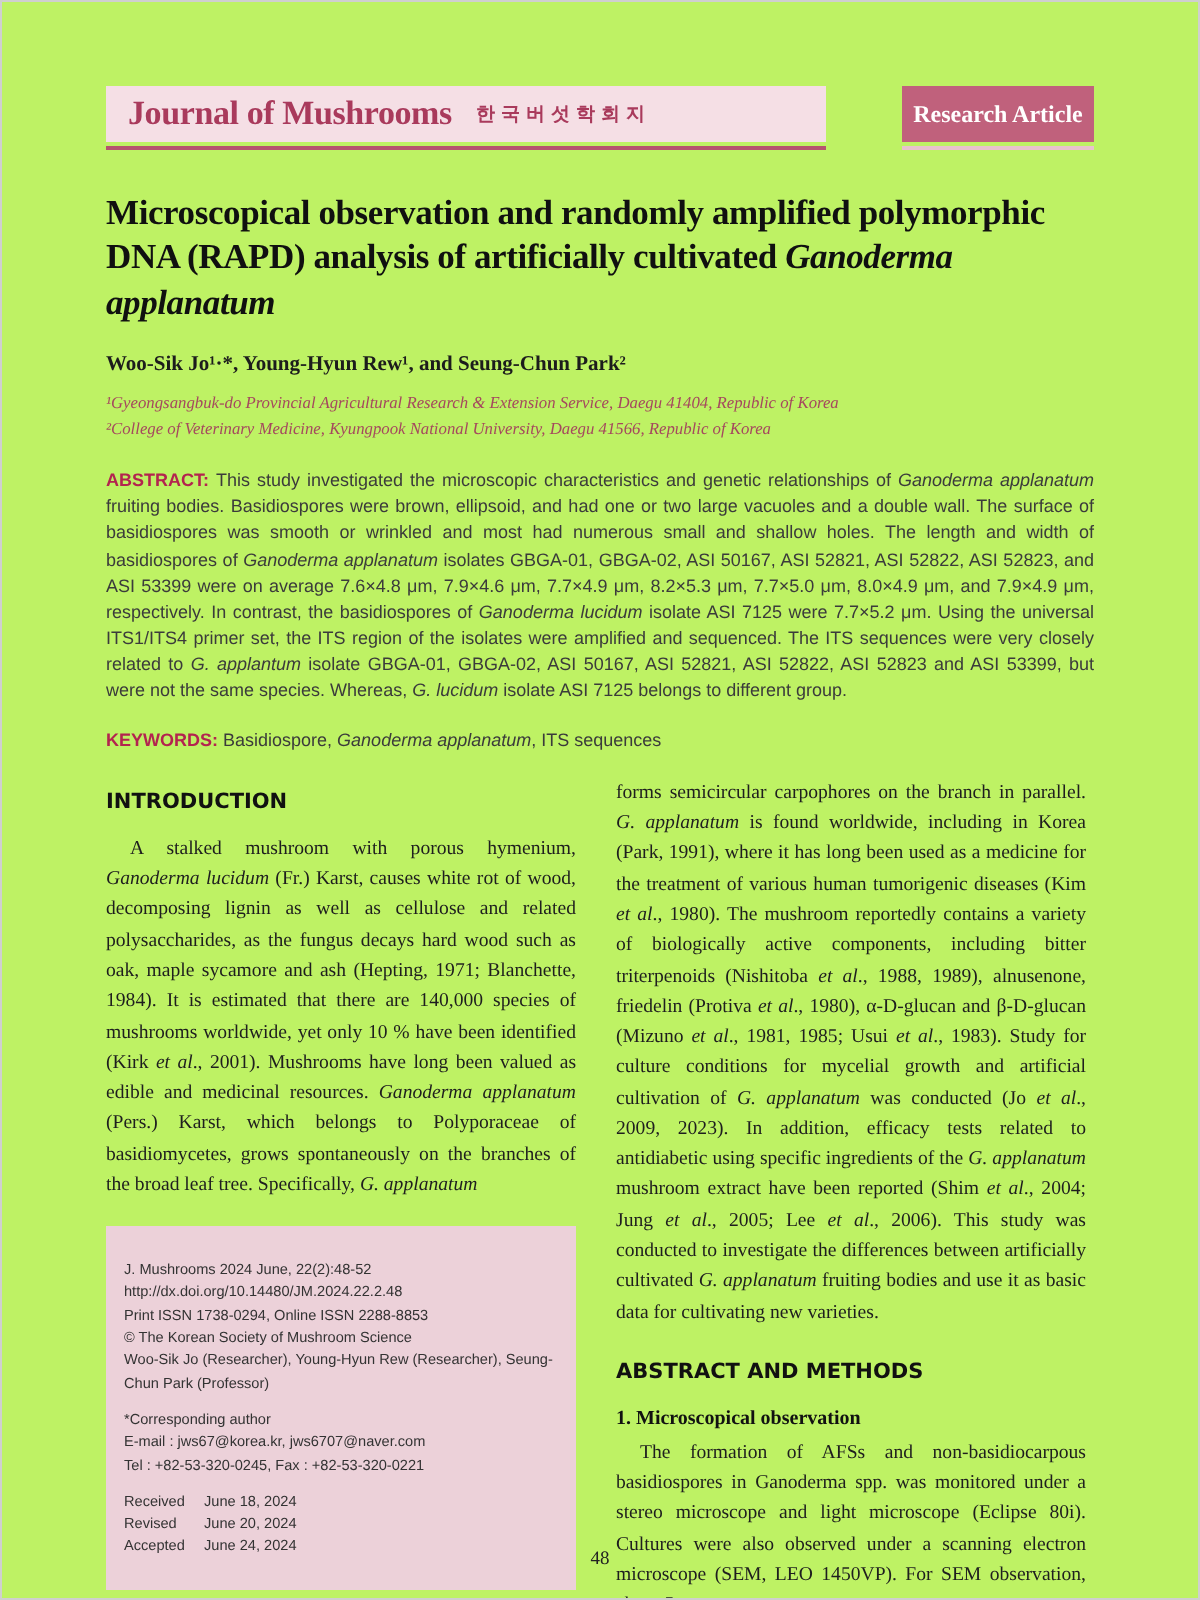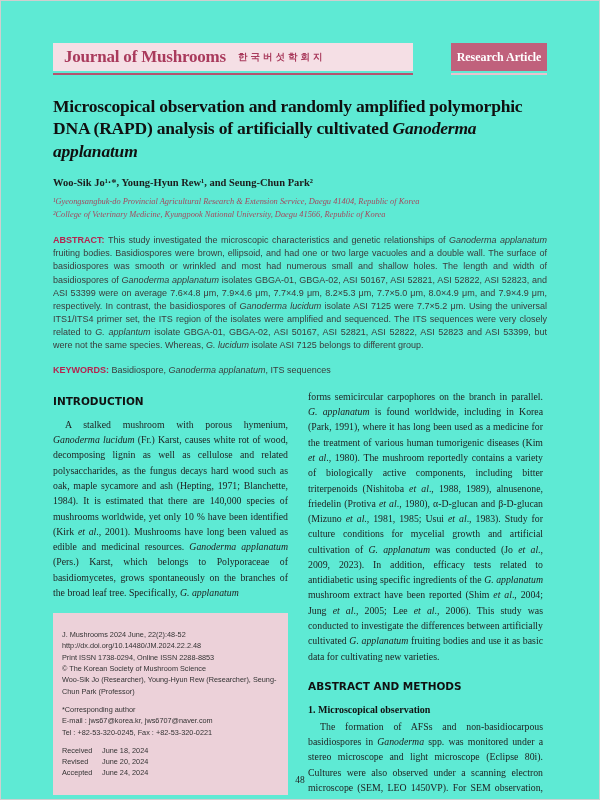--- a/index.html
+++ b/index.html
@@ -1,17 +1,17 @@
 <!DOCTYPE html>
 <html><head>
 <meta charset="utf-8">
 <style>
   html,body{margin:0;padding:0;background:#e8e8e8;}
   .page{
-    position:relative;width:598px;height:798px;background:#5eead4;
+    position:relative;width:598px;height:798px;background:#bef264;
     border:1px solid #cfcfcf;overflow:hidden;
     font-family:"Liberation Serif",serif;color:#222;
   }
   .inner{padding:42px 52px 0 52px;}
   
   .header{display:flex;gap:12px;align-items:flex-start;}
   .band-wrap{flex:1;}
   .band{background:#f5dfe5;height:28px;display:flex;align-items:center;padding:0 11px;}
   .band-title{font-weight:bold;font-size:17px;color:#a93a5c;letter-spacing:-0.2px;}
   .band-kr{font-size:9.5px;font-weight:bold;color:#a93a5c;letter-spacing:3px;margin-left:12px;font-family:"DejaVu Sans",sans-serif;}
@@ -119,20 +119,20 @@
           </div>
         </div>
 
         <div class="oa-box">This is an Open-Access article distributed under the terms of the Creative Commons Attribution Non-Commercial License (http://creativecommons.org/licenses/by-nc/3.0) which permits unrestricted non-commercial use, distribution, and reproduction in any medium, provided the original work is properly cited.</div>
       </div>
 
       <div class="col">
         <div class="body-par"><span>forms semicircular carpophores on the branch in parallel. </span><span style="font-style: italic;">G. applanatum</span><span> is found worldwide, including in Korea (Park, 1991), where it has long been used as a medicine for the treatment of various human tumorigenic diseases (Kim </span><span style="font-style: italic;">et al</span><span>., 1980). The mushroom reportedly contains a variety of biologically active components, including bitter triterpenoids (Nishitoba </span><span style="font-style: italic;">et al</span><span>., 1988, 1989), alnusenone, friedelin (Protiva </span><span style="font-style: italic;">et al</span><span>., 1980), α-D-glucan and β-D-glucan (Mizuno </span><span style="font-style: italic;">et al</span><span>., 1981, 1985; Usui </span><span style="font-style: italic;">et al</span><span>., 1983). Study for culture conditions for mycelial growth and artificial cultivation of </span><span style="font-style: italic;">G. applanatum</span><span> was conducted (Jo </span><span style="font-style: italic;">et al</span><span>., 2009, 2023). In addition, efficacy tests related to antidiabetic using specific ingredients of the </span><span style="font-style: italic;">G. applanatum</span><span> mushroom extract have been reported (Shim </span><span style="font-style: italic;">et al</span><span>., 2004; Jung </span><span style="font-style: italic;">et al</span><span>., 2005; Lee </span><span style="font-style: italic;">et al</span><span>., 2006). This study was conducted to investigate the differences between artificially cultivated </span><span style="font-style: italic;">G. applanatum</span><span> fruiting bodies and use it as basic data for cultivating new varieties.</span></div>
         <div class="sec-head" style="margin-top:16px;">ABSTRACT AND METHODS</div>
         <div class="sub-head">1. Microscopical observation</div>
-        <div class="body-par indent"><span>The formation of AFSs and non-basidiocarpous basidiospores in </span><span style="font-style: italic;">Ganoderma</span><span> spp. was monitored under a stereo microscope and light microscope (Eclipse 80i). Cultures were also observed under a scanning electron microscope (SEM, LEO 1450VP). For SEM observation, about 5 mm</span></div>
+        <div class="body-par indent"><span>The formation of AFSs and non-basidiocarpous basidiospores in </span><span style="">Ganoderma</span><span> spp. was monitored under a stereo microscope and light microscope (Eclipse 80i). Cultures were also observed under a scanning electron microscope (SEM, LEO 1450VP). For SEM observation, about 5 mm</span></div>
       </div>
 
     </div>
   </div>
 
   <div class="page-num">48</div>
 </div>
 
 </body></html>

